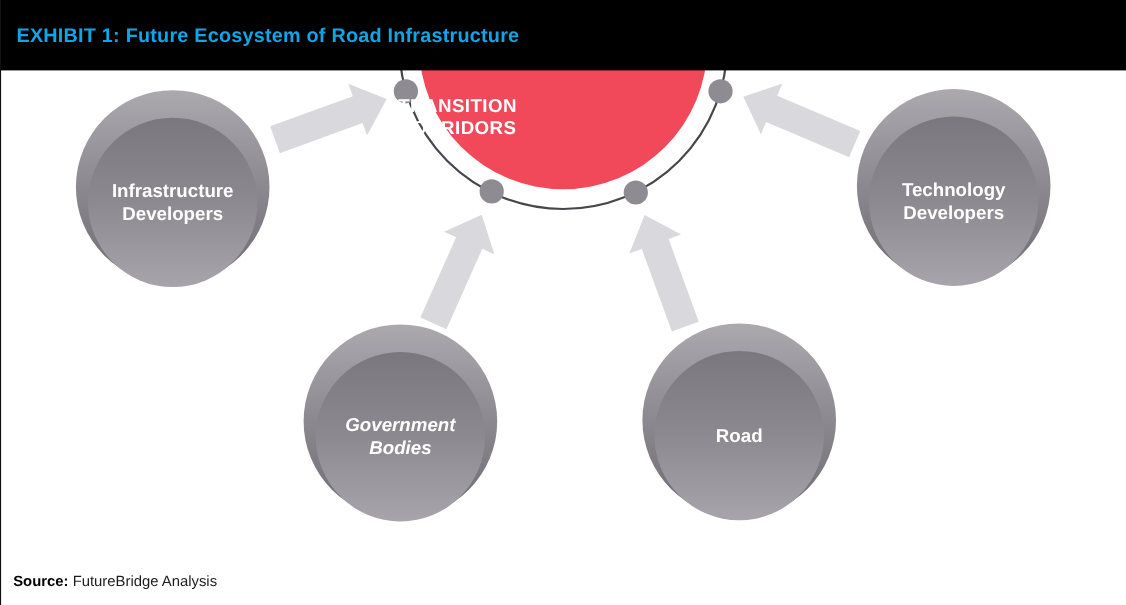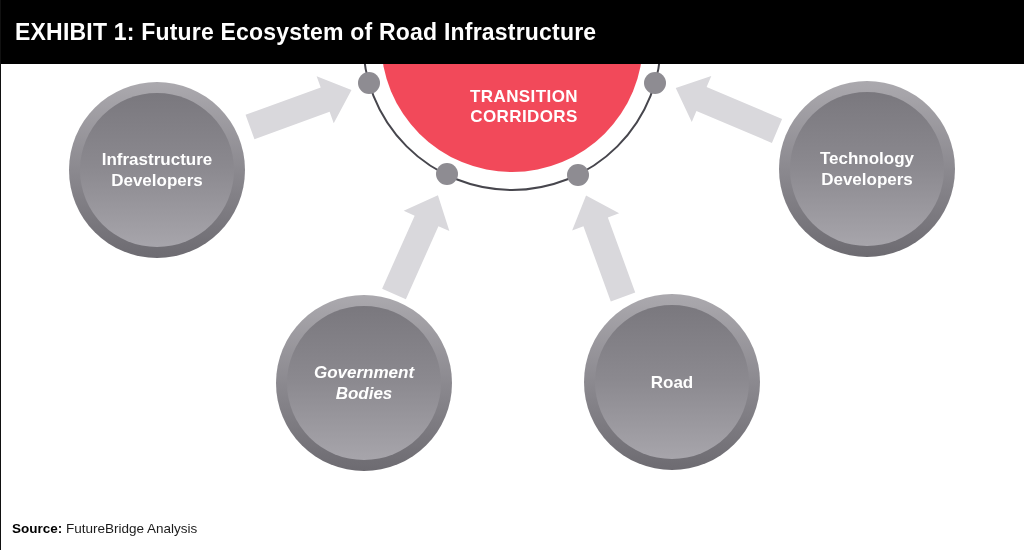--- a/index.html
+++ b/index.html
@@ -28,41 +28,41 @@
     background:#111;z-index:5;
   }
   .header{
     position:absolute;left:0;top:0;width:1024px;height:64px;
     background:#000000;color:#ffffff;
     display:flex;align-items:center;
     padding-left:15px;
     z-index:4;
   }
   .header h1{
-    font-size:23px;font-weight:bold;letter-spacing:.2px;
-    color:#ffffff;
+    font-size:18px;font-weight:bold;letter-spacing:.2px;
+    color:#0ea5e9;
   }
   .diagram-svg{
     position:absolute;left:0;top:0;width:1024px;height:550px;z-index:1;
   }
   .center-label{
-    position:absolute;left:374px;top:87px;width:300px;
-    text-align:center;color:#ffffff;
+    position:absolute;left:362px;top:87px;width:300px;
+    text-align:left;color:#ffffff;
     font-size:17px;font-weight:bold;line-height:20px;
     letter-spacing:.4px;
     white-space:pre-line;
     z-index:2;
   }
   .node{
     position:absolute;width:176px;height:176px;border-radius:50%;
     background:linear-gradient(to bottom, var(--ring-top) 0%, var(--ring-mid) 52%, var(--ring-bot) 100%);
     z-index:2;
   }
   .node-face{
-    position:absolute;left:11px;top:11px;width:154px;height:154px;border-radius:50%;
+    position:absolute;left:11px;top:25px;width:154px;height:154px;border-radius:50%;
     background:linear-gradient(to bottom, var(--face-top) 0%, var(--face-mid) 48%, var(--face-bot) 100%);
     display:flex;align-items:center;justify-content:center;
   }
   .node-label{
     color:#ffffff;font-size:17px;font-weight:bold;line-height:21px;
     text-align:center;white-space:pre-line;
   }
   .node-infra{left:69px;top:82px;}
   .node-tech{left:779px;top:81px;}
   .node-gov{left:276px;top:295px;font-style:italic;}

